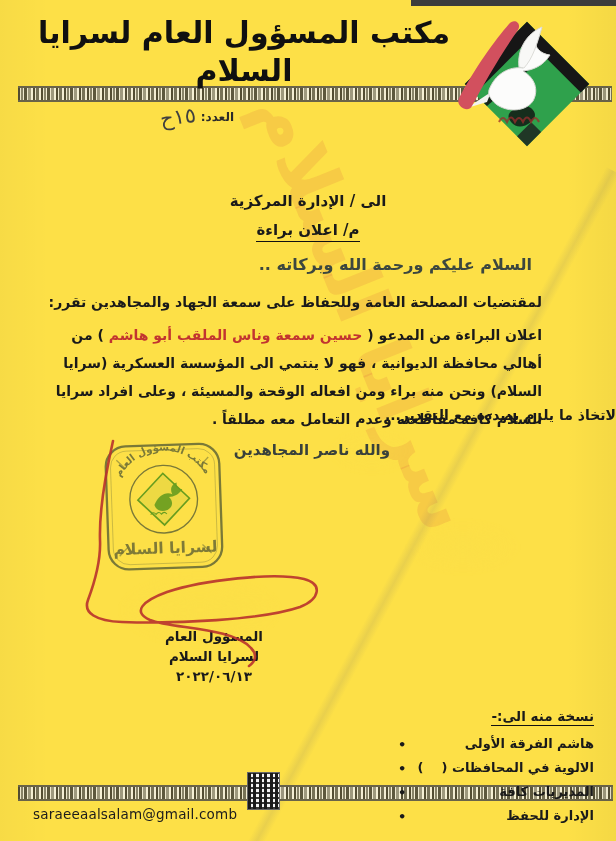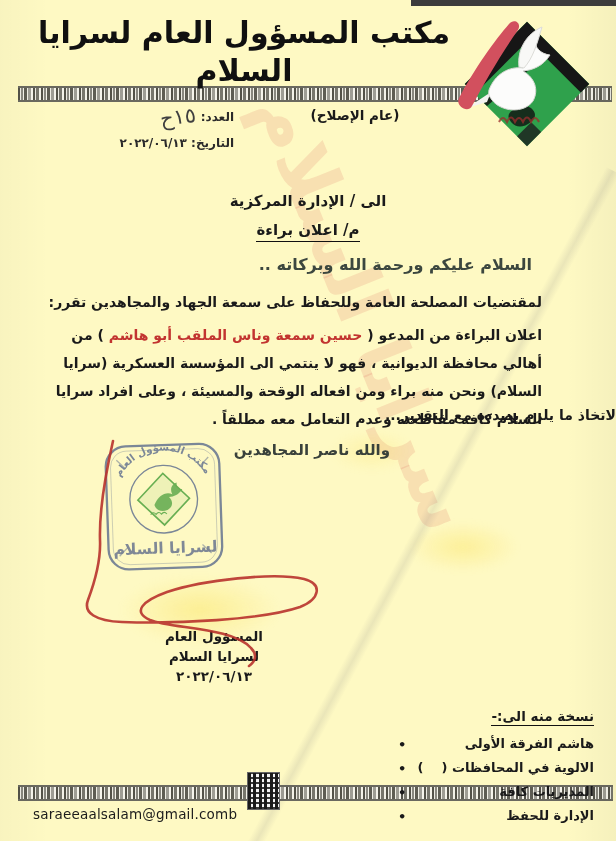--- a/index.html
+++ b/index.html
@@ -1,18 +1,18 @@
 <!DOCTYPE html>
 <html><head>
 <meta charset="utf-8">
 <style>
   html,body{margin:0;padding:0;background:#e8e8e6;}
   .page{
     position:relative;width:616px;height:841px;margin:0 auto;
-    background:#fef9c3;overflow:hidden;
+    background:#fde047;overflow:hidden;
     font-family:"DejaVu Sans",sans-serif;color:#1a1a1a;
   }
   .abs{position:absolute;}
   
   .topbar{top:0;right:0;width:205px;height:6px;background:#3c3c3c;z-index:4;}
   .header-block{top:14px;left:34px;width:420px;text-align:center;z-index:3;}
   .title-ar{font-size:30px;font-weight:700;color:#101010;direction:rtl;line-height:1.25;}
   .title-en{margin-top:5px;font-size:11px;font-weight:700;letter-spacing:3px;word-spacing:7px;color:#2a2a2a;}
   .strip{
     height:12px;border-top:2px solid #4a4a4a;border-bottom:2px solid #4a4a4a;opacity:.82;z-index:1;
@@ -109,26 +109,21 @@
     <path d="M60,86 C66,70 80,62 94,64 C88,52 94,40 106,34 C105,44 112,50 121,51 C114,62 104,66 94,67 C106,74 110,86 104,97 C95,110 72,108 63,96 C60,92 59,90 60,86 Z" fill="#fcfcfb" stroke="#d8d8d4" stroke-width="1"></path>
     <path d="M90,63 C88,46 97,30 113,23 C108,40 104,54 95,64 Z" fill="#f8f8f6" stroke="#dcdcd8" stroke-width="1"></path>
     <path d="M30,94 C46,64 66,36 80,20 C85,14 93,19 89,26 C74,47 55,79 43,102 C39,110 26,102 30,94 Z" fill="#d2505e"></path>
   </svg>
 
   <div class="abs meta-block">
     <div class="meta-line">
       <span>العدد:</span>
       <span class="hand-number" dir="ltr">١٥ح</span>
     </div>
-    <div class="meta-line">
-      <span>التاريخ:</span>
-      <span>٢٠٢٢/٠٦/١٣</span>
-    </div>
   </div>
-  <div class="abs slogan">(عام الإصلاح)</div>
 
   <div class="abs addr addr-to">الى / الإدارة المركزية</div>
   <div class="abs addr addr-subject">
     <span>م/ اعلان براءة</span>
   </div>
 
   <div class="abs greeting">السلام عليكم ورحمة الله وبركاته ..</div>
   <div class="abs intro">لمقتضيات المصلحة العامة وللحفاظ على سمعة الجهاد والمجاهدين تقرر:</div>
   <div class="abs para">
     <span>اعلان البراءة من المدعو ( </span><span class="name-red">حسين سمعة وناس الملقب أبو هاشم</span><span> ) من أهالي محافظة الديوانية ، فهو لا ينتمي الى المؤسسة العسكرية (سرايا السلام) ونحن منه براء ومن افعاله الوقحة والمسيئة ، وعلى افراد سرايا السلام كافه مقاطعته وعدم التعامل معه مطلقاً .</span>

